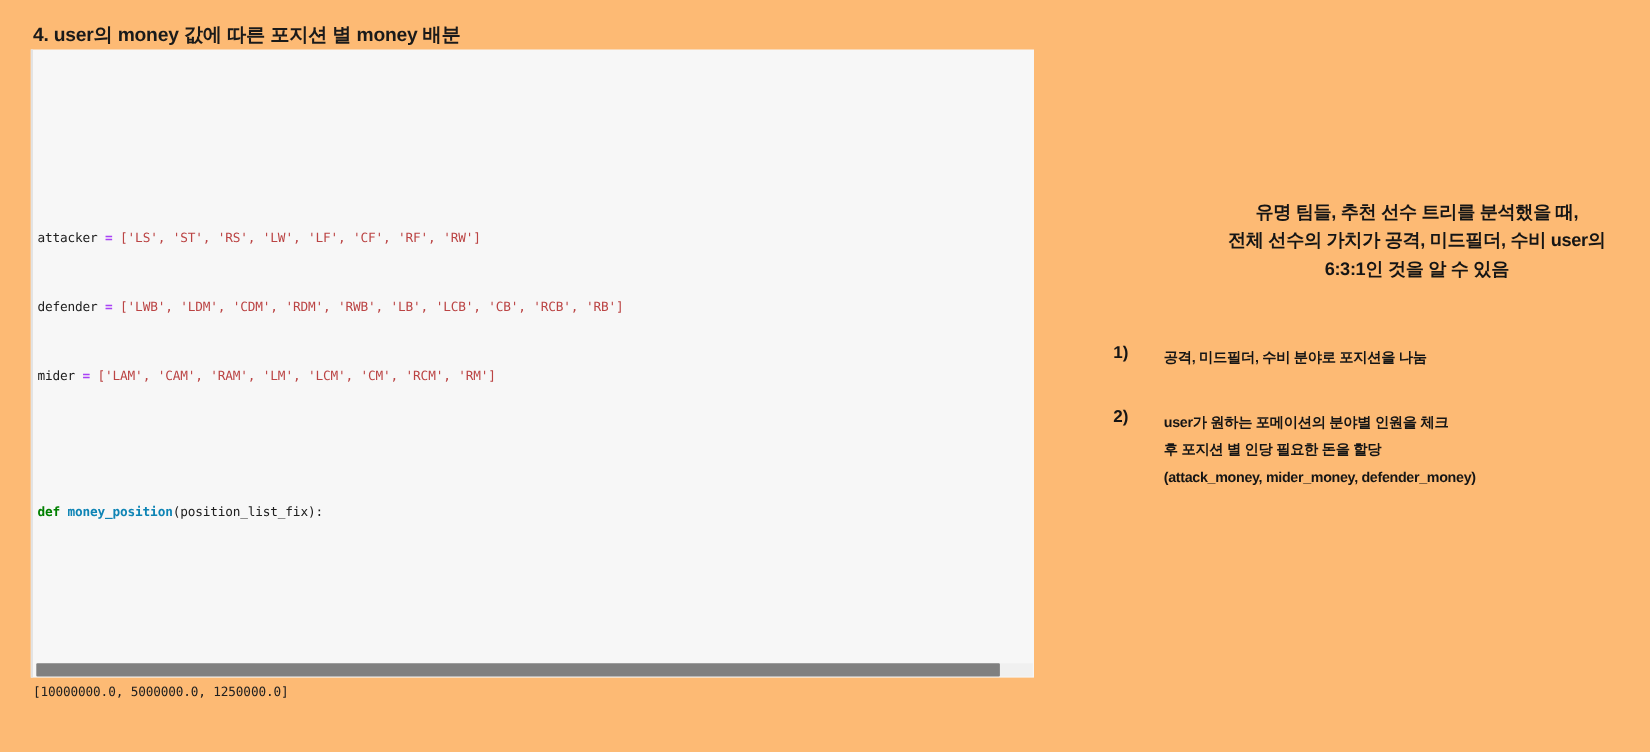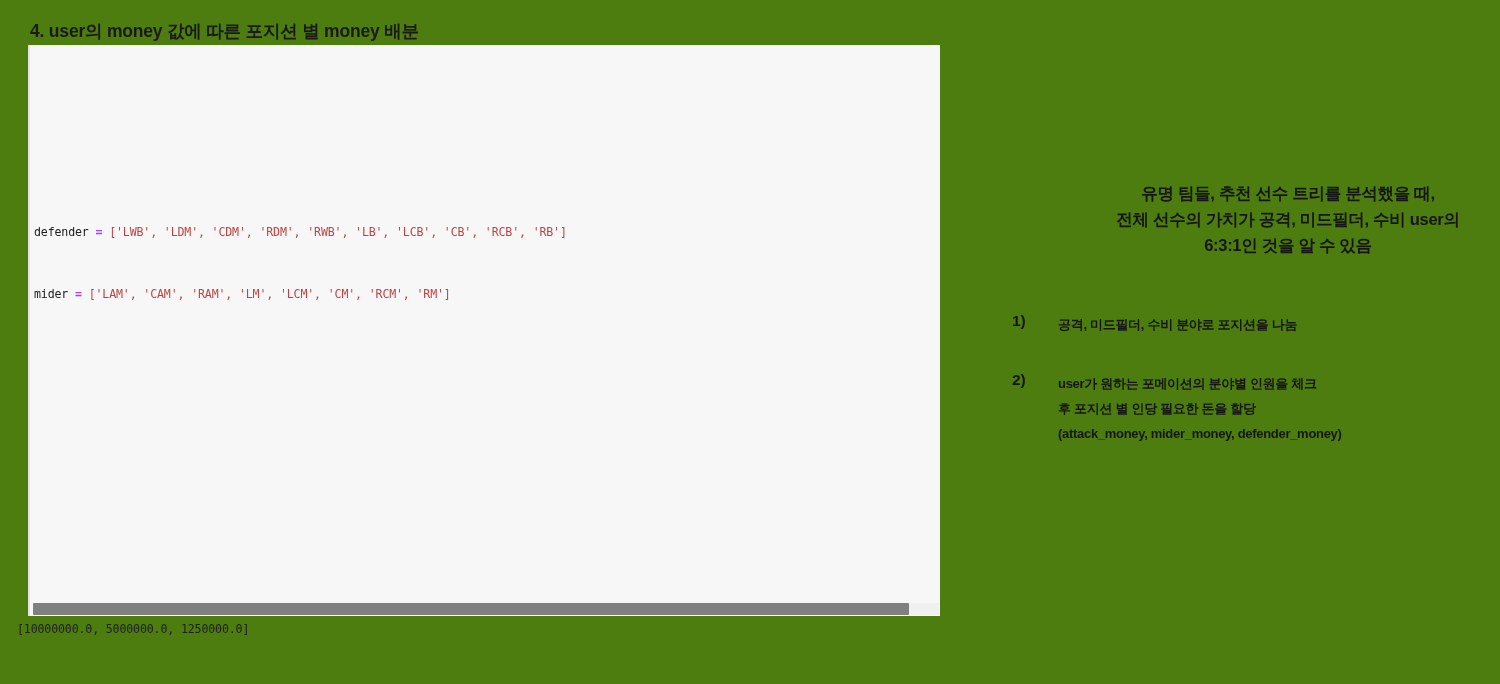--- a/index.html
+++ b/index.html
@@ -3,21 +3,21 @@
 <meta charset="utf-8">
 <style>
   * { box-sizing: border-box; }
   html, body {
     margin: 0; padding: 0;
     width: 1500px; height: 684px;
     background: #ffffff;
     font-family: "Liberation Sans", sans-serif;
     overflow: hidden;
   }
-  .page { position: relative; width: 1500px; height: 684px; background:#4d7c0f; }
+  .page { position: relative; width: 1500px; height: 684px; background:#fdba74; }
 
   
   .title {
     position: absolute;
     left: 30px; top: 19px;
     font-size: 17.5px;
     font-weight: bold;
     color: #1a1a1a;
     letter-spacing: -0.2px;
     white-space: nowrap;
@@ -66,21 +66,21 @@
     position: absolute;
     left: 0px; top: 0px;
     width: 876px; height: 12px;
     background: #808080;
     border-radius: 1px;
   }
 
   
   .output {
     position: absolute;
-    left: 17px; top: 622px;
+    left: 30px; top: 622px;
     font-family: "DejaVu Sans Mono", "Liberation Mono", monospace;
     font-size: 11.6px;
     color: #202020;
     letter-spacing: -0.15px;
     white-space: pre;
   }
 
   
   .right-panel {
     position: absolute;
@@ -134,27 +134,29 @@
 <div class="page">
 
   <div class="title">4. user의 money 값에 따른 포지션 별 money 배분</div>
 
   <div class="code-cell">
     <div class="code-inner">
 
       <span class="ln"><span class="t-com"></span></span>
       <span class="blank"></span>
 
+      <span class="ln"><span class="t-pln">attacker</span><span class="t-pln"> </span><span class="t-op">=</span><span class="t-pln"> </span><span class="t-str">['LS', 'ST', 'RS', 'LW', 'LF', 'CF', 'RF', 'RW']</span></span>
 
       <span class="ln"><span class="t-pln">defender</span><span class="t-pln"> </span><span class="t-op">=</span><span class="t-pln"> </span><span class="t-str">['LWB', 'LDM', 'CDM', 'RDM', 'RWB', 'LB', 'LCB', 'CB', 'RCB', 'RB']</span></span>
 
       <span class="ln"><span class="t-pln">mider</span><span class="t-pln"> </span><span class="t-op">=</span><span class="t-pln"> </span><span class="t-str">['LAM', 'CAM', 'RAM', 'LM', 'LCM', 'CM', 'RCM', 'RM']</span></span>
 
       <span class="blank"></span>
 
+      <span class="ln"><span class="t-kw">def</span><span class="t-pln"> </span><span class="t-fn">money_position</span><span class="t-pln">(position_list_fix):</span></span>
 
       <span class="blank"></span>
 
 
       
 
       
 
       
 

